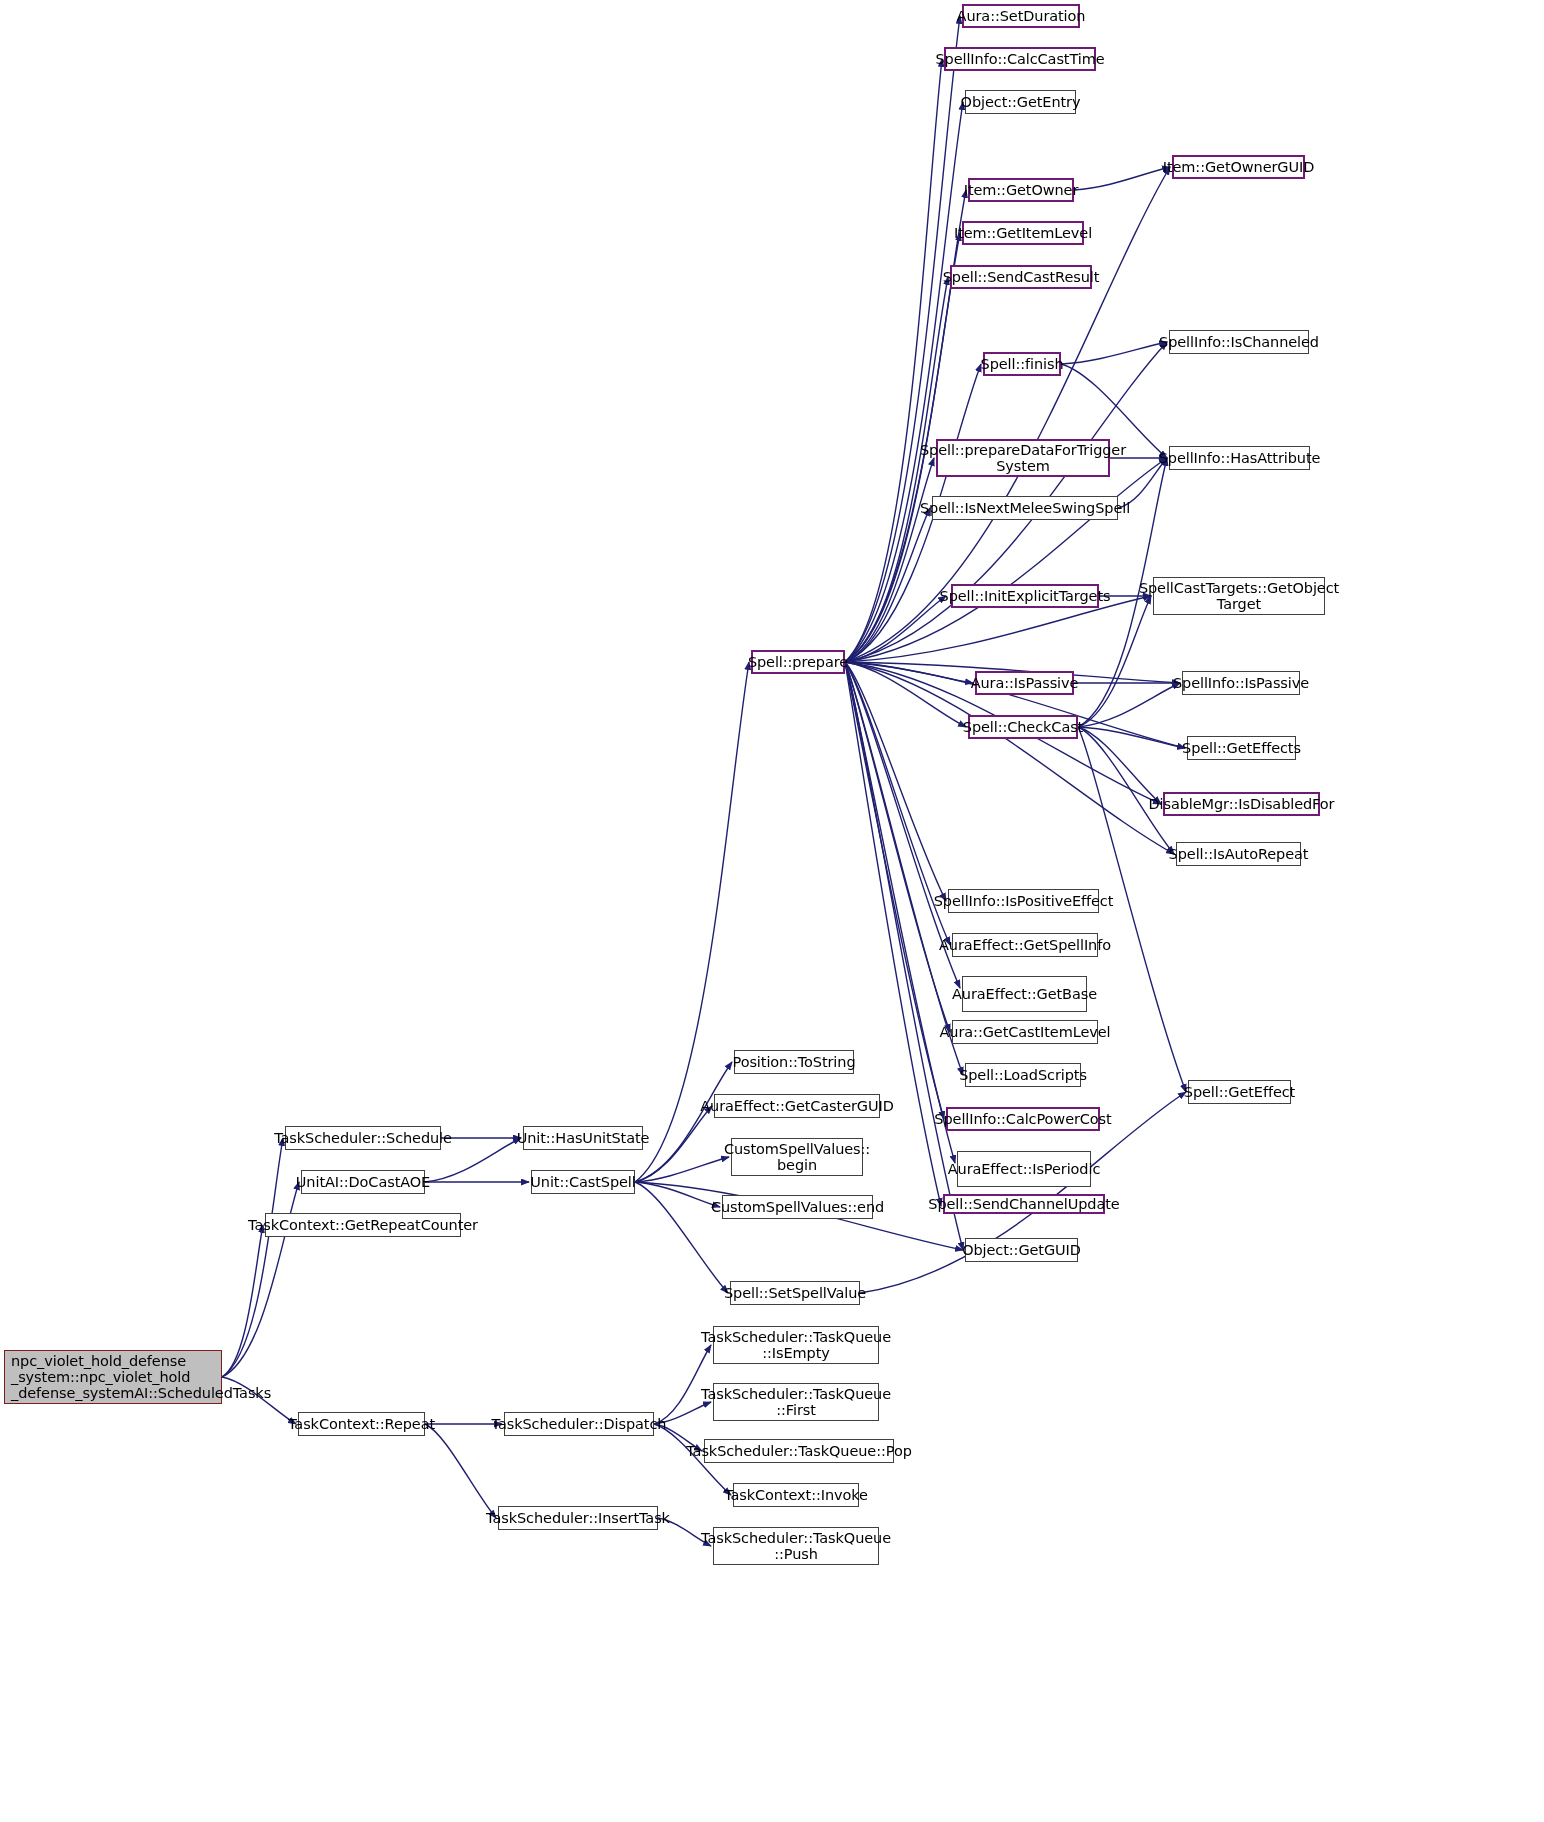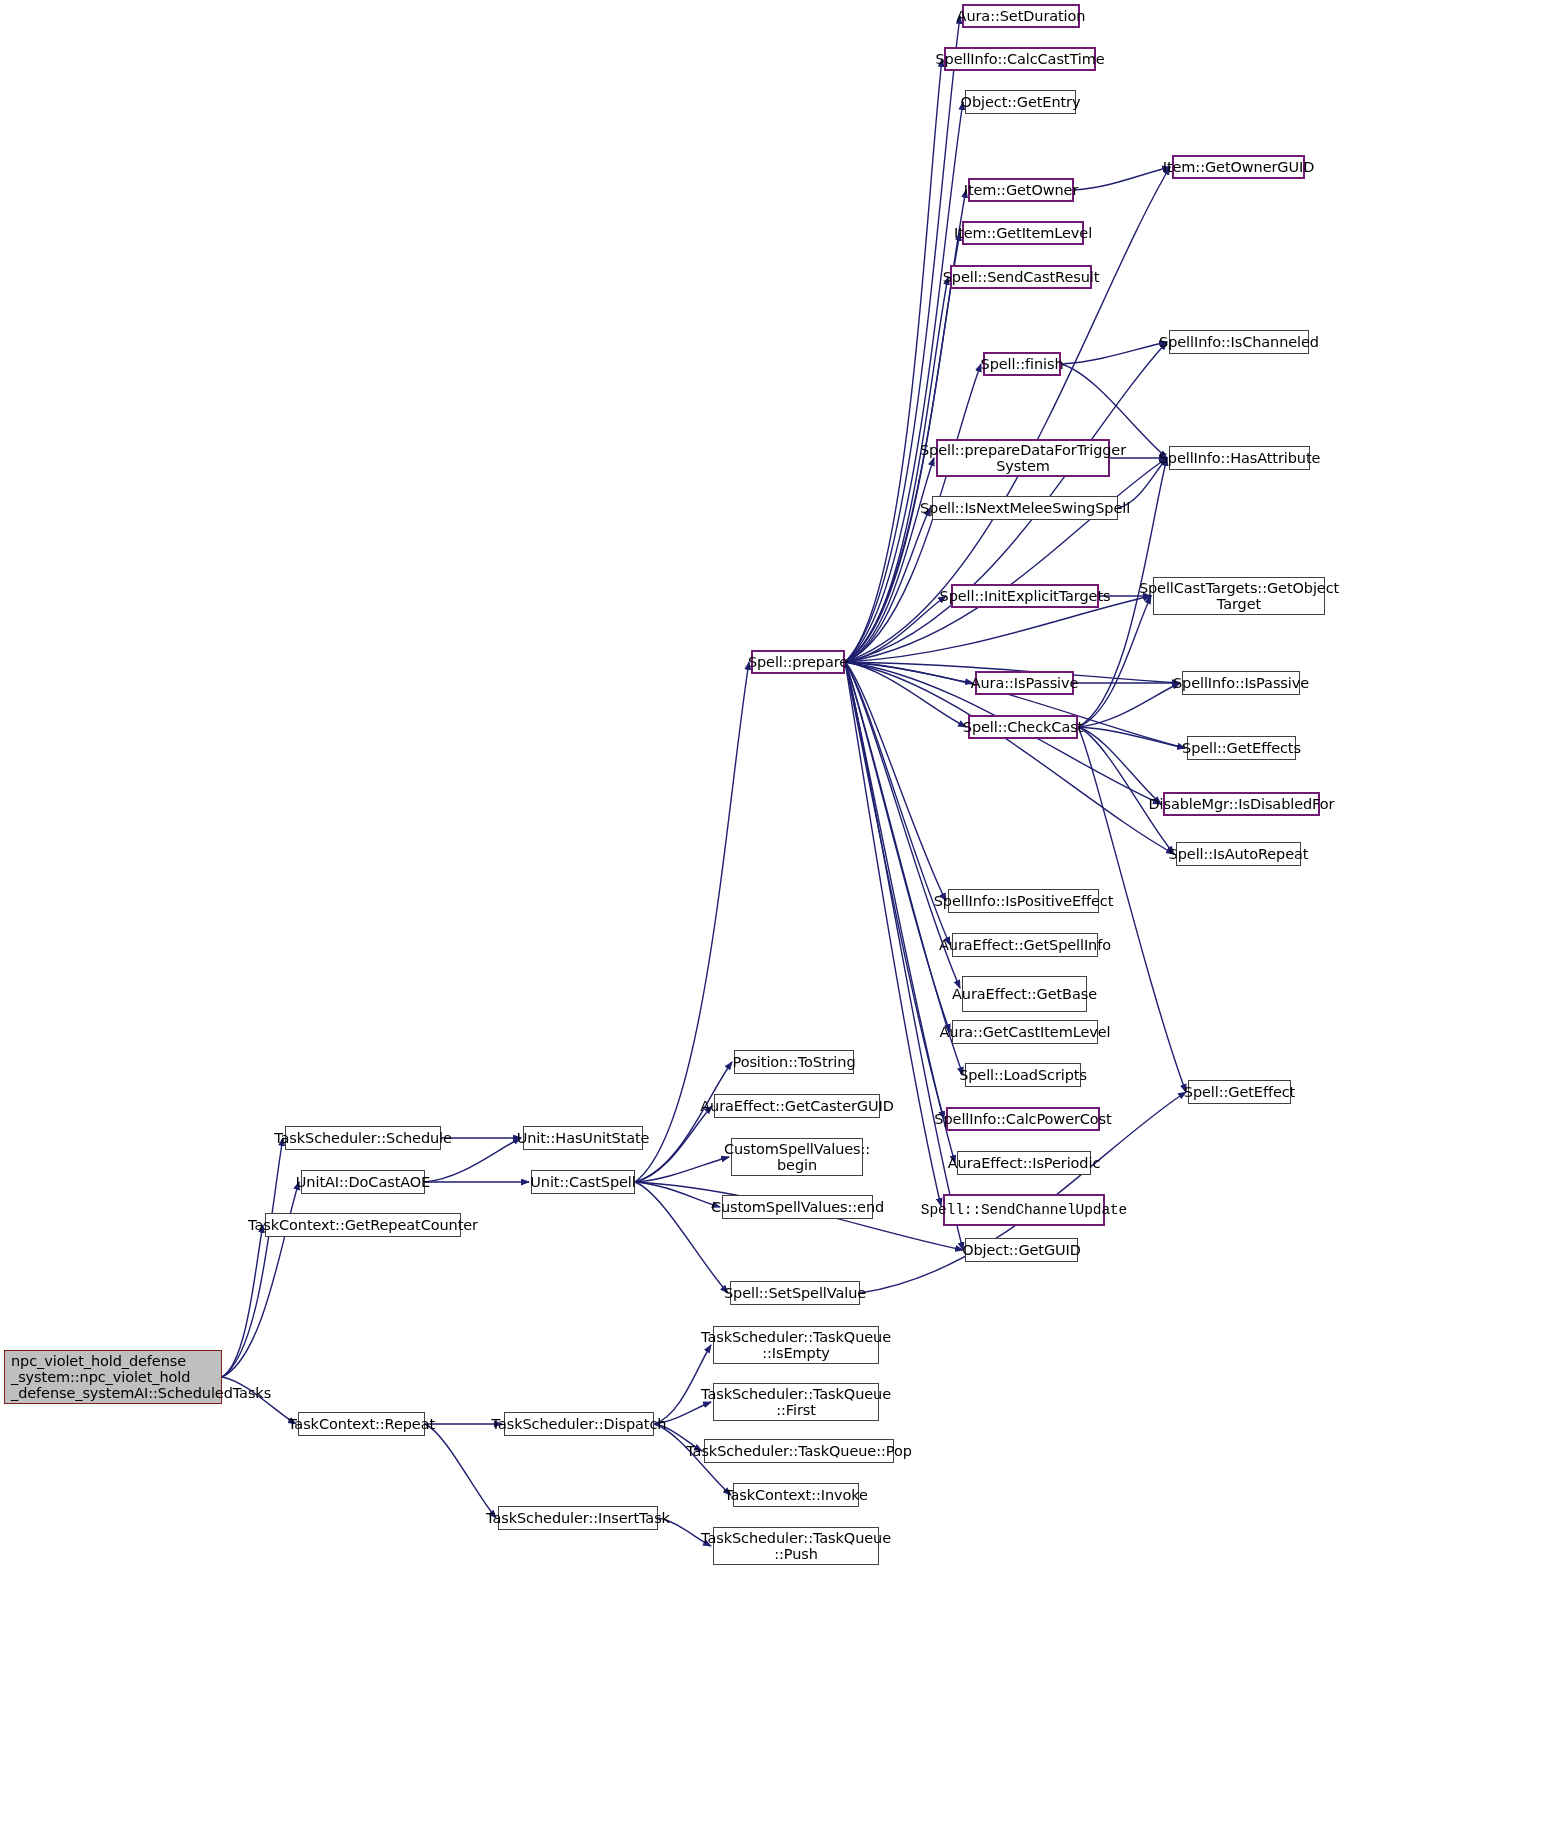--- a/index.html
+++ b/index.html
@@ -139,22 +139,22 @@
       <div class="node" style="left: 932px; top: 496px; width: 186px; height: 24px;">Spell::IsNextMeleeSwingSpell</div>
       <div class="node red" style="left: 951px; top: 584px; width: 148px; height: 24px;">Spell::InitExplicitTargets</div>
       <div class="node red" style="left: 975px; top: 671px; width: 99px; height: 24px;">Aura::IsPassive</div>
       <div class="node red" style="left: 968px; top: 715px; width: 110px; height: 24px;">Spell::CheckCast</div>
       <div class="node" style="left: 948px; top: 889px; width: 151px; height: 24px;">SpellInfo::IsPositiveEffect</div>
       <div class="node" style="left: 952px; top: 933px; width: 146px; height: 24px;">AuraEffect::GetSpellInfo</div>
       <div class="node" style="left: 962px; top: 976px; width: 125px; height: 36px;">AuraEffect::GetBase</div>
       <div class="node" style="left: 952px; top: 1020px; width: 146px; height: 24px;">Aura::GetCastItemLevel</div>
       <div class="node" style="left: 965px; top: 1063px; width: 116px; height: 24px;">Spell::LoadScripts</div>
       <div class="node red" style="left: 946px; top: 1107px; width: 154px; height: 24px;">SpellInfo::CalcPowerCost</div>
-      <div class="node" style="left: 957px; top: 1151px; width: 134px; height: 24px;">AuraEffect::IsPeriodic</div>
-      <div class="node red" style="left: 943px; top: 1194px; width: 162px; height: 32px; font-family: Liberation Mono, monospace;">Spell::SendChannelUpdate</div>
+      <div class="node" style="left: 957px; top: 1151px; width: 134px; height: 36px;">AuraEffect::IsPeriodic</div>
+      <div class="node red" style="left: 943px; top: 1194px; width: 162px; height: 20px;">Spell::SendChannelUpdate</div>
       <div class="node" style="left: 965px; top: 1238px; width: 113px; height: 24px;">Object::GetGUID</div>
       <div class="node red" style="left: 1172px; top: 155px; width: 133px; height: 24px;">Item::GetOwnerGUID</div>
       <div class="node" style="left: 1169px; top: 330px; width: 140px; height: 24px;">SpellInfo::IsChanneled</div>
       <div class="node" style="left: 1169px; top: 446px; width: 141px; height: 24px;">SpellInfo::HasAttribute</div>
       <div class="node" style="left: 1153px; top: 577px; width: 172px; height: 38px;">SpellCastTargets::GetObject
 Target</div>
       <div class="node" style="left: 1182px; top: 671px; width: 118px; height: 24px;">SpellInfo::IsPassive</div>
       <div class="node" style="left: 1187px; top: 736px; width: 109px; height: 24px;">Spell::GetEffects</div>
       <div class="node red" style="left: 1163px; top: 792px; width: 157px; height: 24px;">DisableMgr::IsDisabledFor</div>
       <div class="node" style="left: 1176px; top: 842px; width: 125px; height: 24px;">Spell::IsAutoRepeat</div>

